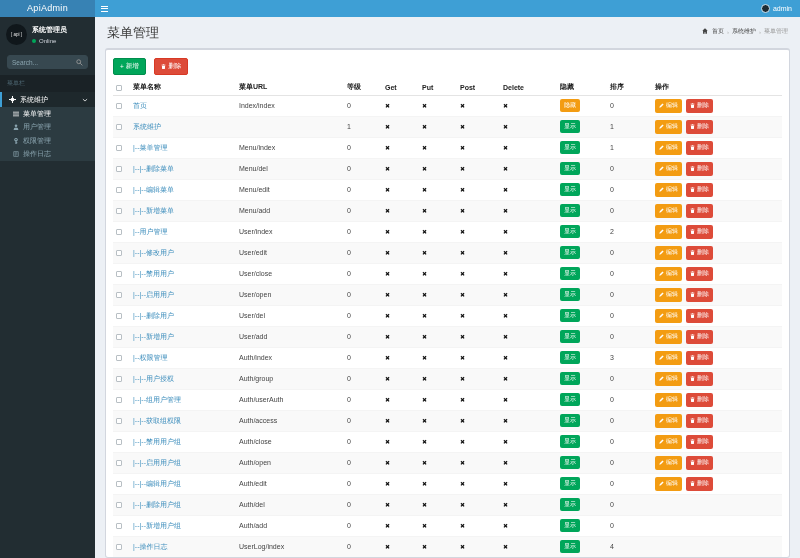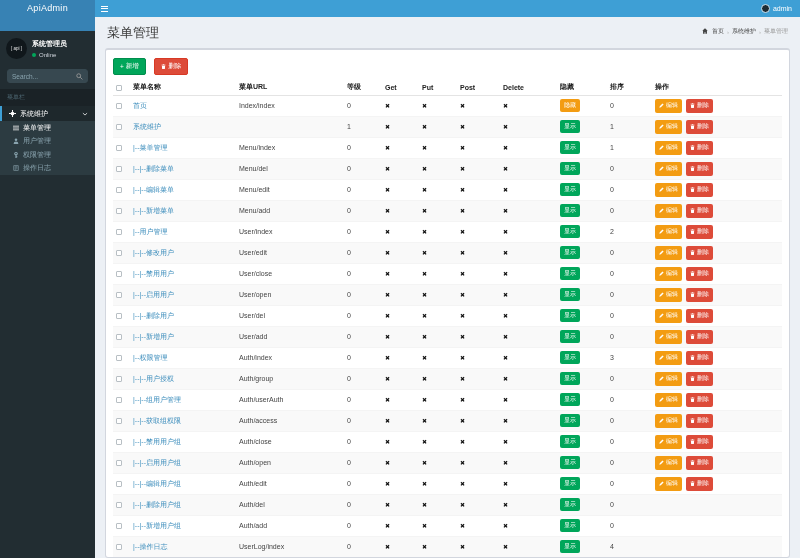--- a/index.html
+++ b/index.html
@@ -2,21 +2,21 @@
 <html><head>
 <meta charset="utf-8">
 <style>
   * { box-sizing: border-box; margin: 0; padding: 0; }
   html, body { width: 800px; height: 558px; overflow: hidden; }
   body { font-family: "Liberation Sans", sans-serif; background: #ecf0f5; }
   .app { display: flex; width: 800px; height: 558px; }
 
   
   .sidebar { width: 95px; min-width: 95px; background: #222d32; height: 558px; position: relative; }
-  .logo { height: 31px; background: #3782b4; color: #fff; font-size: 9px; line-height: 17px; text-align: center; letter-spacing: .3px; cursor: pointer; }
+  .logo { height: 17px; background: #3782b4; color: #fff; font-size: 9px; line-height: 17px; text-align: center; letter-spacing: .3px; cursor: pointer; }
   .user-panel { display: flex; align-items: center; padding: 7px 6px 6px 6px; }
   .user-avatar { width: 21px; height: 21px; border-radius: 50%; background: #10171b; color: #e8e8e8; font-size: 4.5px; display: flex; align-items: center; justify-content: center; flex: none; }
   .user-meta { margin-left: 5px; overflow: hidden; }
   .user-name { color: #fff; font-size: 7px; font-weight: bold; white-space: nowrap; }
   .user-status { color: #d2d6de; font-size: 6px; margin-top: 3px; display: flex; align-items: center; }
   .dot { width: 4px; height: 4px; border-radius: 50%; background: #00a65a; display: inline-block; margin-right: 3px; }
   .search-box { margin: 4px 7px 6px 7px; background: #374850; border: 1px solid #374850; border-radius: 3px; height: 14px; display: flex; align-items: center; padding: 0 4px; }
   .search-box input { flex: 1; width: 50px; background: transparent; border: none; outline: none; color: #ccc; font-size: 6.5px; font-family: "Liberation Sans", sans-serif; }
   .search-box input::placeholder { color: #8aa4af; }
   .search-btn { background: none; border: none; color: #999; cursor: pointer; display: flex; padding: 0; }

